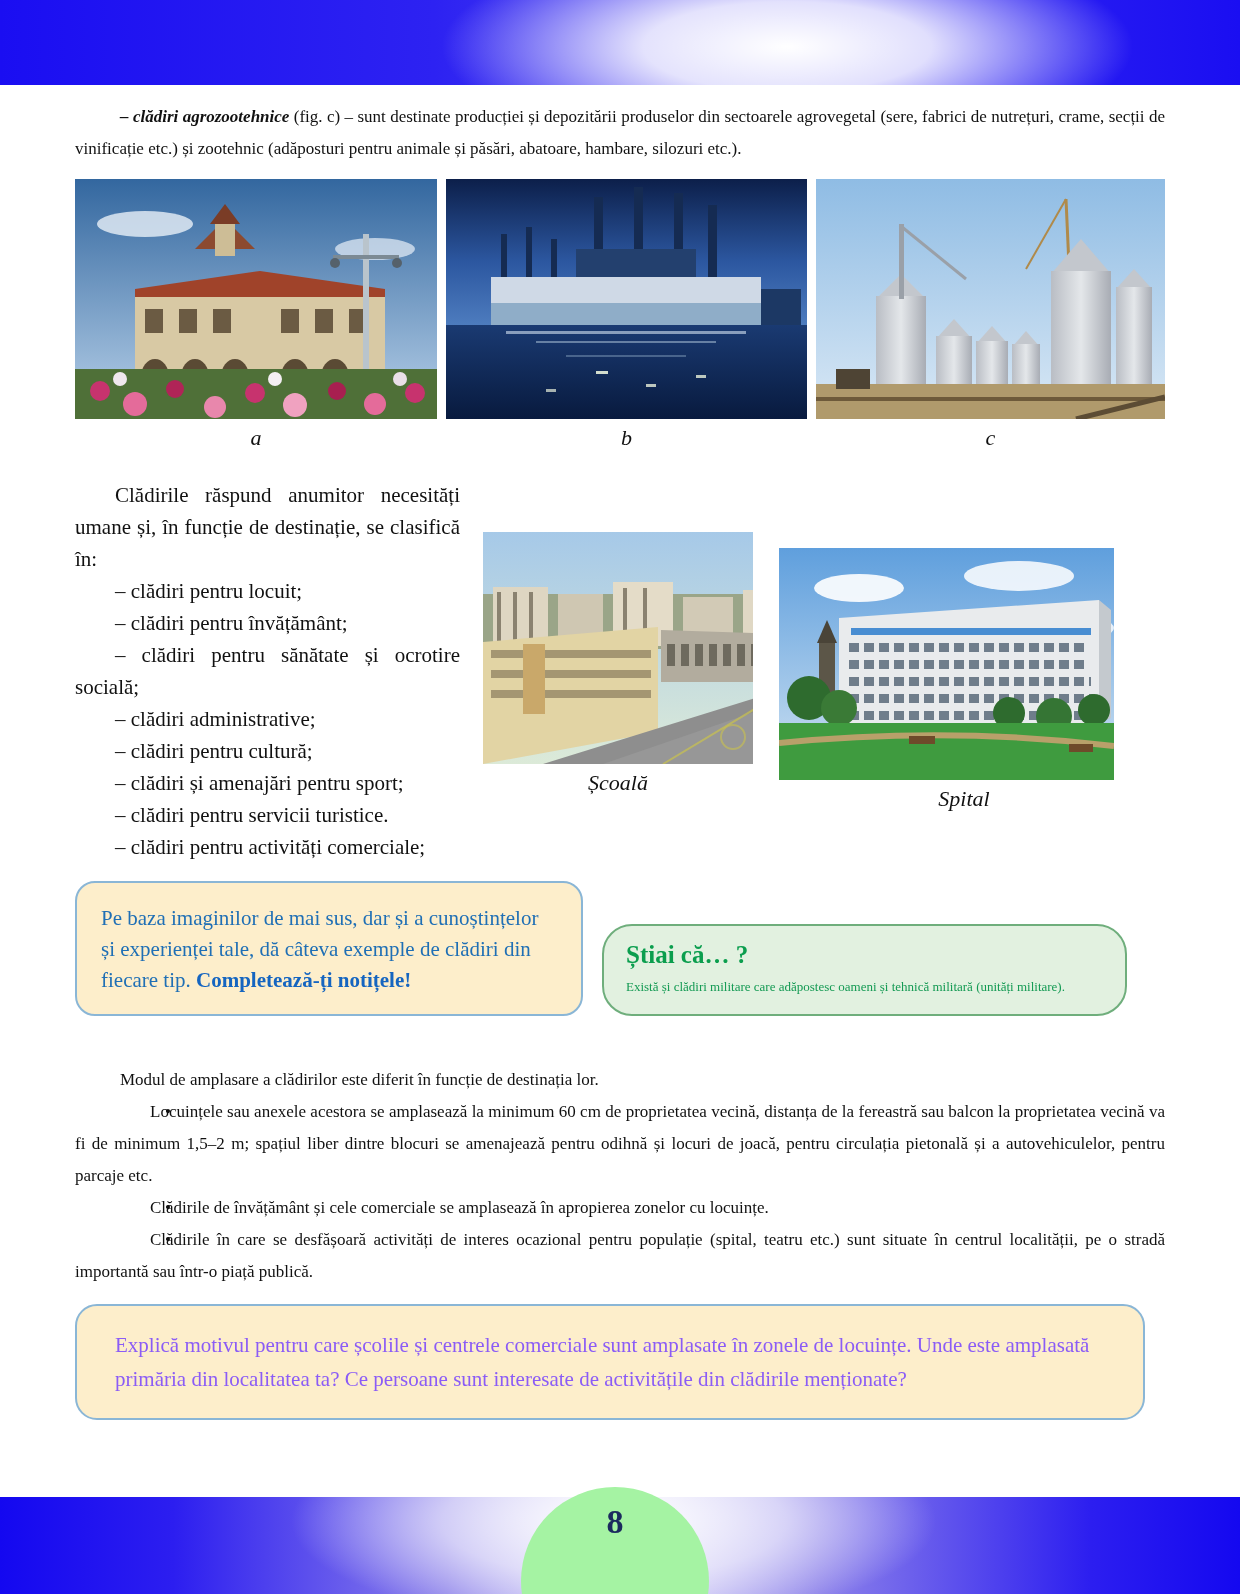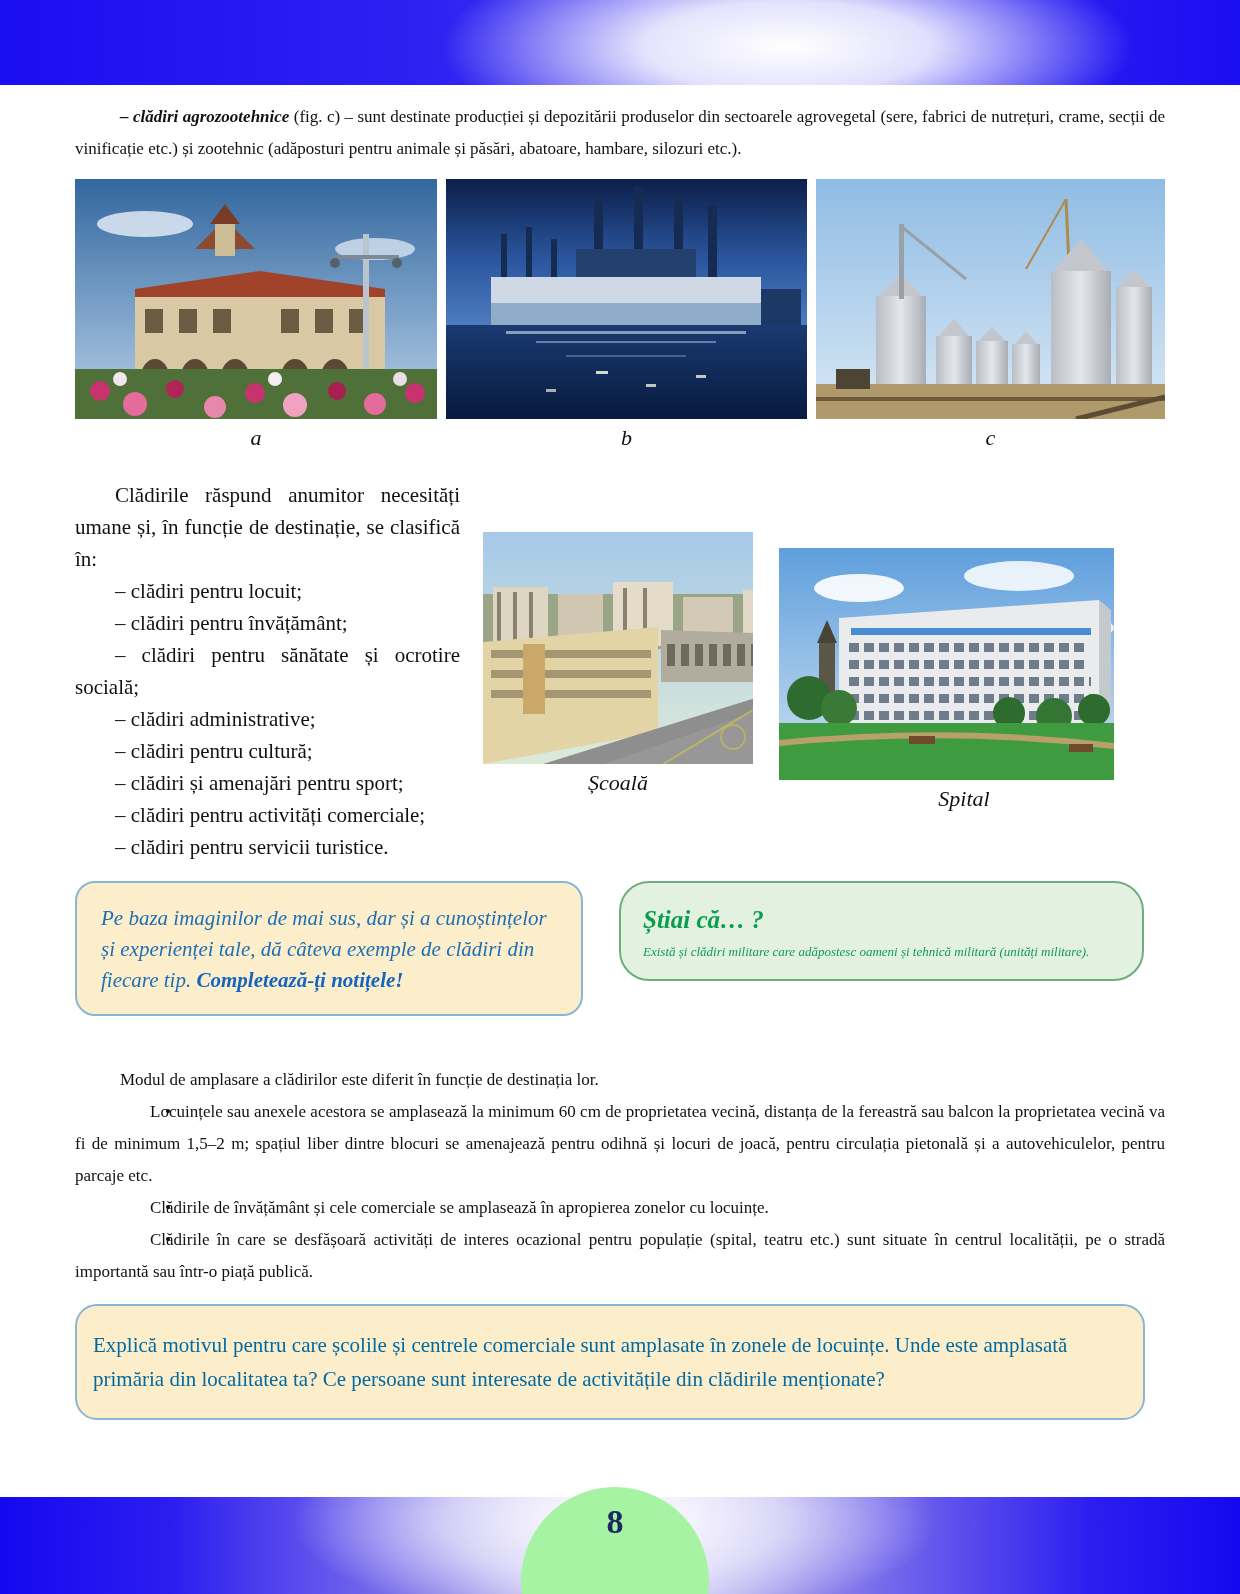--- a/index.html
+++ b/index.html
@@ -41,37 +41,37 @@
 
   
   .two-col{margin-top:26px;display:flex;}
   .col-left{width:385px;font-size:21px;line-height:32px;text-align:justify;}
   .col-left p{text-indent:40px;}
   .col-right{margin-left:23px;width:682px;}
   .figrow2{display:flex;gap:10px;margin-top:53px;}
   .figrow2 .photo{height:232px;}
 
   
-  .boxes-row{margin-top:18px;display:flex;gap:36px;align-items:flex-start;font-style:italic;}
+  .boxes-row{margin-top:18px;display:flex;gap:19px;align-items:flex-end;}
   .task-box{width:508px;box-sizing:border-box;background:#fdeecb;border:2px solid #8ab6d6;border-radius:20px;
     padding:20px 24px 18px 24px;color:#1f6fb5;font-size:21px;line-height:31px;}
   .task-box .bold{font-weight:bold;color:#1565c0;}
   .know-box{width:525px;box-sizing:border-box;background:#e2f1e0;border:2px solid #6fae7c;border-radius:30px;
-    padding:20px 24px 12px 22px;}
+    padding:12px 24px 12px 22px;}
   .know-title{font-size:25px;font-weight:bold;color:#0b9e4e;line-height:34px;}
   .know-text{font-size:13px;line-height:30px;color:#149a53;text-align:justify;}
 
   
   .placement{margin-top:48px;}
   .placement p{margin:0;}
   .bullet-glyph{display:inline-block;width:30px;text-align:left;}
 
   
   .explain-box{margin-top:16px;width:1070px;box-sizing:border-box;background:#fdeecb;border:2px solid #8ab6d6;
-    border-radius:22px;padding:22px 16px;color:#0369a1;font-size:21px;line-height:34px;}
+    border-radius:22px;padding:22px 38px;color:#8b5cf6;font-size:21px;line-height:34px;}
 
   svg{display:block;}
 </style>
 </head>
 <body>
 
 <div class="page">
 
   <div class="band-top"></div>
 
@@ -211,22 +211,22 @@
 
     <div class="two-col">
       <div class="col-left">
         <p>Clădirile răspund anumitor necesități umane și, în funcție de destinație, se clasifică în:</p>
         <p>– clădiri pentru locuit;</p>
         <p>– clădiri pentru învățământ;</p>
         <p>– clădiri pentru sănătate și ocrotire socială;</p>
         <p>– clădiri administrative;</p>
         <p>– clădiri pentru cultură;</p>
         <p>– clădiri și amenajări pentru sport;</p>
+        <p>– clădiri pentru servicii turistice.</p>
         <p>– clădiri pentru activități comerciale;</p>
-        <p>– clădiri pentru servicii turistice.</p>
       </div>
       <div class="col-right">
         <div class="figrow2">
           <figure style="margin:0;width:270px;">
             <div class="photo">
               <svg viewBox="0 0 330 232" width="330" height="232">
                 <defs>
                   <linearGradient id="skyS" x1="0" y1="0" x2="0" y2="1">
                     <stop offset="0" stop-color="#a6c9e8"></stop>
                       <stop offset="1" stop-color="#dcead8"></stop>

